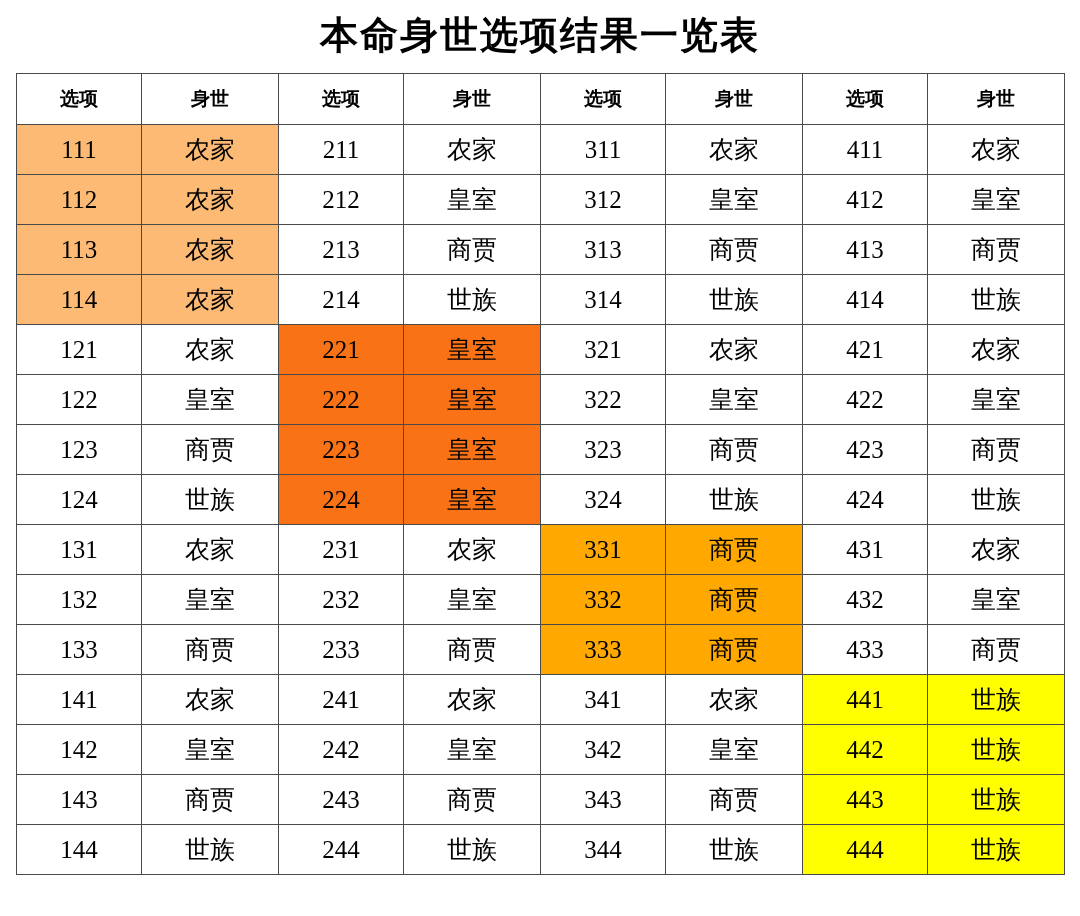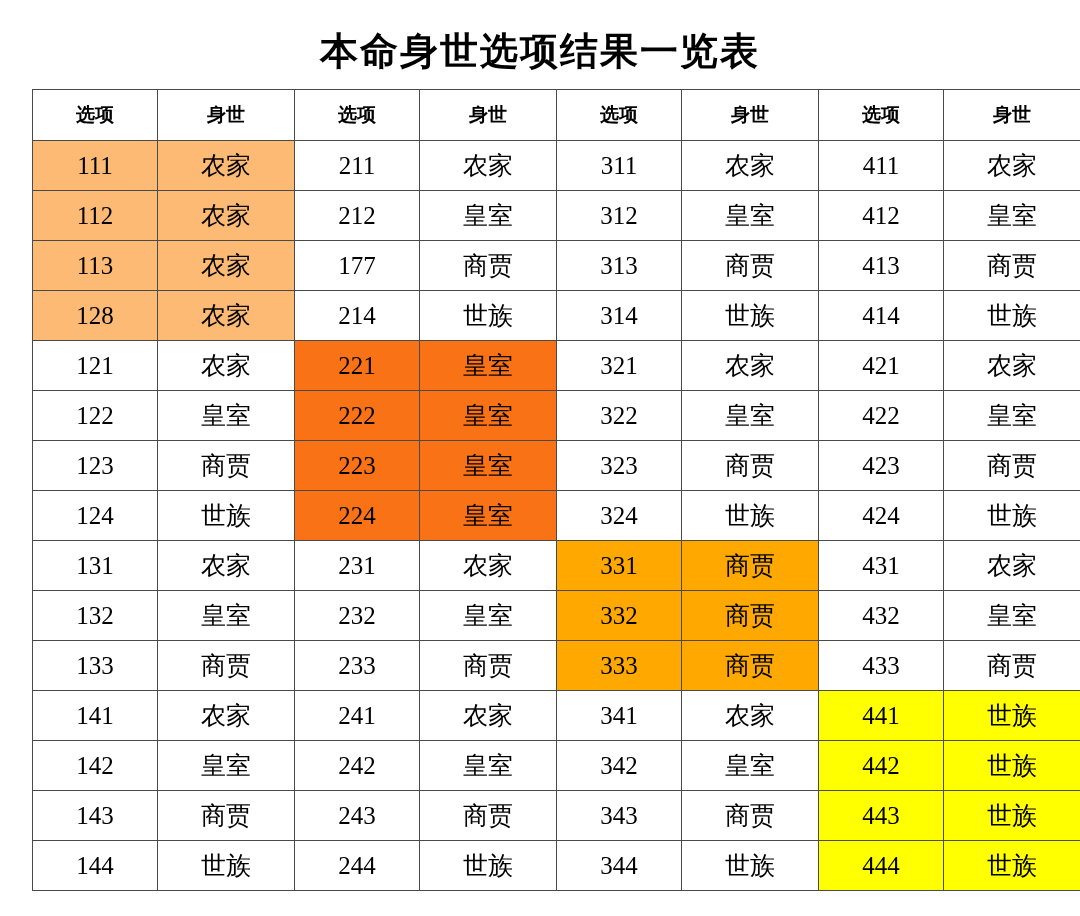--- a/index.html
+++ b/index.html
@@ -11,21 +11,21 @@
     height: 916px;
     background: #ffffff;
     font-family: "Liberation Serif", "DejaVu Serif", serif;
     color: #000000;
     overflow: hidden;
   }
   .page {
     width: 1080px;
     height: 713px;
     box-sizing: border-box;
-    padding: 16px;
+    padding: 0;
     position: relative;
   }
   .title {
     text-align: center;
     font-family: "Liberation Serif", "DejaVu Serif", serif;
     font-weight: bold;
     font-size: 38px;
     letter-spacing: 2px;
     padding-top: 10px;
     padding-bottom: 12px;
@@ -113,29 +113,29 @@
             <td class="fill-none">212</td>
             <td class="fill-none">皇室</td>
             <td class="fill-none">312</td>
             <td class="fill-none">皇室</td>
             <td class="fill-none">412</td>
             <td class="fill-none">皇室</td>
           </tr>
           <tr>
             <td class="fill-green">113</td>
             <td class="fill-green">农家</td>
-            <td class="fill-none">177</td>
+            <td class="fill-none">213</td>
             <td class="fill-none">商贾</td>
             <td class="fill-none">313</td>
             <td class="fill-none">商贾</td>
             <td class="fill-none">413</td>
             <td class="fill-none">商贾</td>
           </tr>
           <tr>
-            <td class="fill-green">128</td>
+            <td class="fill-green">114</td>
             <td class="fill-green">农家</td>
             <td class="fill-none">214</td>
             <td class="fill-none">世族</td>
             <td class="fill-none">314</td>
             <td class="fill-none">世族</td>
             <td class="fill-none">414</td>
             <td class="fill-none">世族</td>
           </tr>
           <tr>
             <td class="fill-none">121</td>

